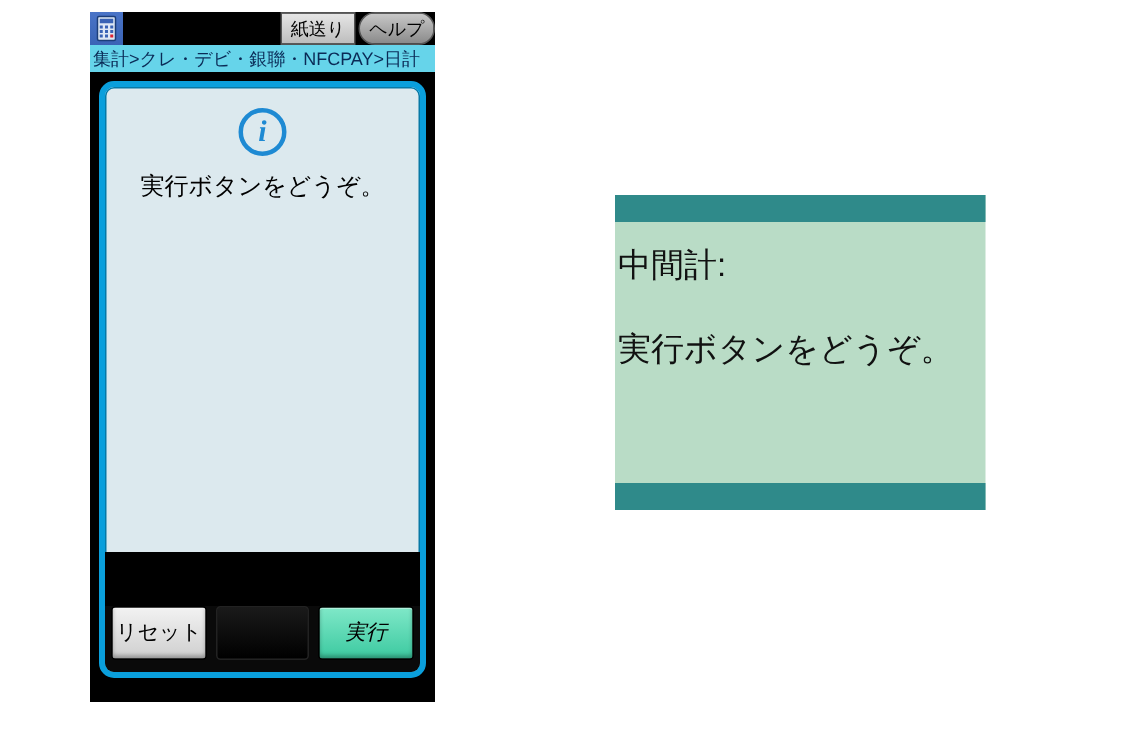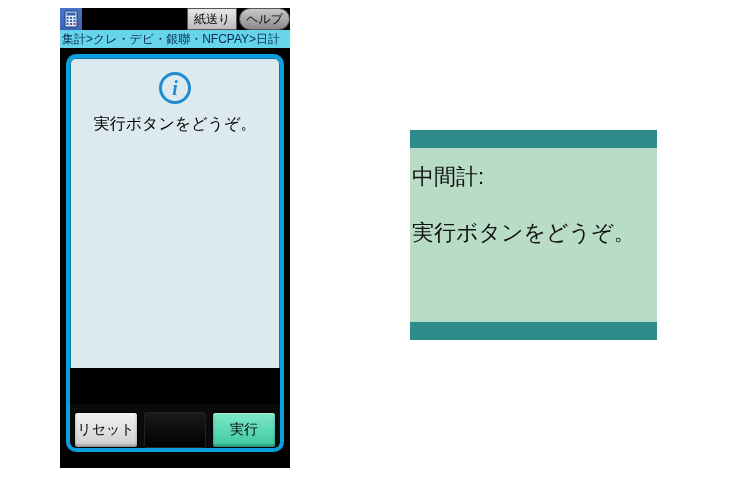--- a/index.html
+++ b/index.html
@@ -101,21 +101,21 @@
 
   .black-strip {
     height: 36px;
     background: #000;
   }
 
   .btn-row {
     height: 44px;
     background: #0a0a0a;
     display: flex;
-    align-items: flex-end;
+    align-items: flex-start;
     padding: 0 4px;
     gap: 6px;
   }
   .dev-btn {
     height: 34px;
     border: 1px solid #000;
     border-radius: 3px;
     font-size: 14px;
     display: flex;
     align-items: center;
@@ -125,20 +125,21 @@
   .btn-reset {
     width: 62px;
     background: linear-gradient(#f2f2f2,#cfcfcf);
     color: #000;
   }
   .btn-exec {
     width: 62px;
     background: linear-gradient(#7fe8c8,#3cc9a0);
     color: #000;
     margin-left: auto;
+    font-style: italic;
   }
   .btn-mid {
     flex: 1;
     height: 34px;
     background: linear-gradient(#1a1a1a,#000);
     border: 1px solid #222;
     border-radius: 3px;
   }
 
   

